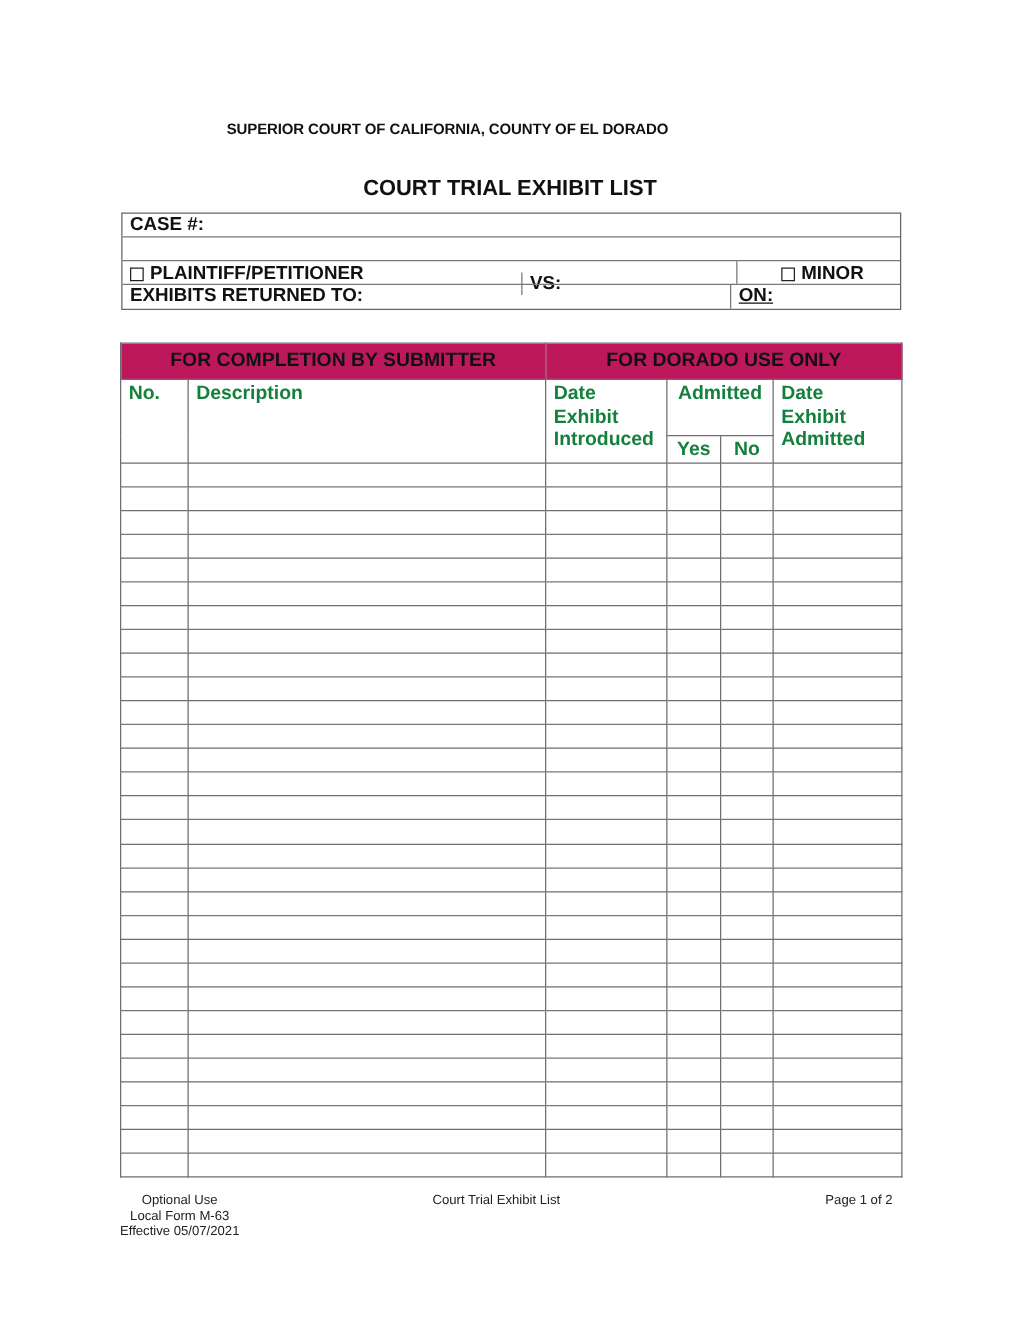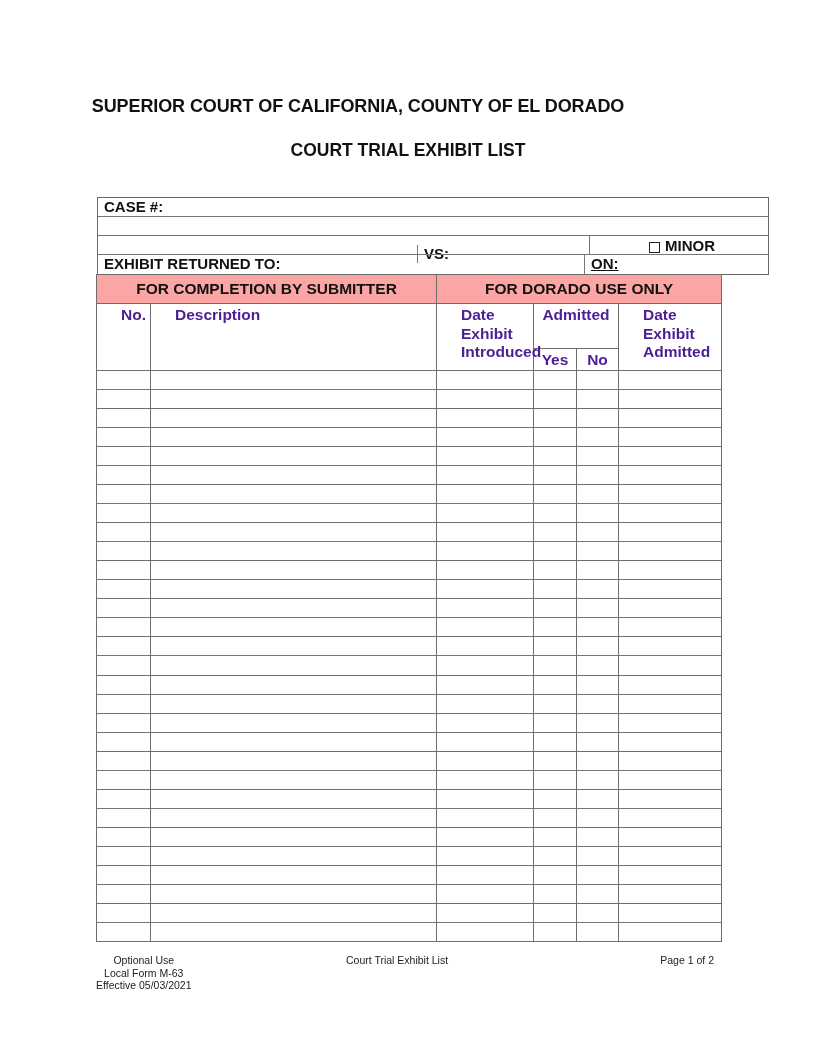--- a/index.html
+++ b/index.html
@@ -1,34 +1,34 @@
 <!DOCTYPE html>
 <html><head>
 <meta charset="utf-8">
 <style>
   * { box-sizing: border-box; margin: 0; padding: 0; }
   html, body { width: 816px; height: 1056px; background: #ffffff; }
   body { position: relative; font-family: "Liberation Sans", sans-serif; color: #111; overflow: hidden; }
 
-  .title1 { position: absolute; left: 0; width: 716px; top: 96px; text-align: center; font-weight: bold; font-size: 18px; letter-spacing: -0.1px; }
+  .title1 { position: absolute; left: 0; width: 716px; top: 96px; text-align: center; font-weight: bold; font-size: 12px; letter-spacing: -0.1px; }
   .title2 { position: absolute; left: 0; width: 816px; top: 140px; text-align: center; font-weight: bold; font-size: 17.5px; }
 
   
-  .infobox { position: absolute; left: 97px; top: 197px; width: 672px; border: 1.2px solid #666; }
+  .infobox { position: absolute; left: 97px; top: 170px; width: 624px; border: 1.2px solid #666; }
   .irow { position: relative; height: 19px; border-bottom: 1.2px solid #777; font-weight: bold; font-size: 15px; line-height: 17px; }
   .irow:last-child { border-bottom: none; }
   .icell { position: absolute; top: 0; height: 100%; padding-left: 6px; white-space: nowrap; }
   .vline { border-left: 1.2px solid #777; }
   .cb { display: inline-block; width: 11px; height: 11px; border: 1px solid #222; margin-right: 5px; vertical-align: -2px; background: #fff; }
 
   
   .tbl { position: absolute; left: 96px; top: 274px; width: 625px; border-collapse: collapse; table-layout: fixed; }
   .tbl td, .tbl th { border: 1.2px solid #6e6e6e; padding: 0; }
-  .tbl .sect th { background: #fca5a5; height: 29px; font-size: 15.5px; font-weight: bold; text-align: center; vertical-align: middle; color: #111; }
-  .tbl .hdr th { font-size: 15.5px; font-weight: bold; text-align: left; vertical-align: top; padding: 2px 6px 0 24px; line-height: 18.5px; color: #4c1d95; }
+  .tbl .sect th { background: #be185d; height: 29px; font-size: 15.5px; font-weight: bold; text-align: center; vertical-align: middle; color: #111; }
+  .tbl .hdr th { font-size: 15.5px; font-weight: bold; text-align: left; vertical-align: top; padding: 2px 6px 0 6px; line-height: 18.5px; color: #15803d; }
   .tbl .hdr th.ctr { text-align: center; padding-left: 0; padding-right: 0; }
   .tbl .adm-top { height: 45px; border-bottom: 1.2px solid #6e6e6e; }
   .tbl td.cell { height: 19.07px; }
   .tbl tbody tr:nth-child(odd) td.cell { border-bottom-color: #777; }
 
   .footer { position: absolute; top: 954px; font-size: 10.5px; line-height: 12.5px; color: #222; text-align: center; }
   .f-left { left: 96px; }
   .f-mid { left: 346px; }
   .f-right { right: 102px; text-align: center; }
 </style>
@@ -45,27 +45,30 @@
       <span></span>
     </div>
   </div>
   <div class="irow">
     <div class="icell vline" style="left:319px;right:0;margin-top:28px;">
       <span>VS:</span>
       <span></span>
     </div>
   </div>
   <div class="irow">
+    <div class="icell" style="left:0;width:233px;padding-top:1px;">
+      <span class="cb"></span><span>PLAINTIFF/PETITIONER</span>
+    </div>
     <div class="icell vline" style="left:491px;right:0;padding-top:1px;text-align:center;">
       <span class="cb"></span><span>MINOR</span>
     </div>
   </div>
   <div class="irow">
     <div class="icell" style="left:0;width:486px;">
-      <span>EXHIBIT RETURNED TO:</span>
+      <span>EXHIBITS RETURNED TO:</span>
       <span></span>
     </div>
     <div class="icell vline" style="left:486px;right:0;text-decoration:underline;">
       <span>ON:</span>
       <span></span>
     </div>
   </div>
 </div>
 
 <table class="tbl">
@@ -342,16 +345,16 @@
         <td class="cell"></td>
         <td class="cell"></td>
         <td class="cell"></td>
       </tr>
     </tbody>
 </table>
 
 <div class="footer f-left">
   <div>Optional Use</div>
   <div>Local Form M-63</div>
-  <div>Effective 05/03/2021</div>
+  <div>Effective 05/07/2021</div>
 </div>
 <div class="footer f-mid">Court Trial Exhibit List</div>
 <div class="footer f-right">Page 1 of 2</div>
 
 </body></html>

